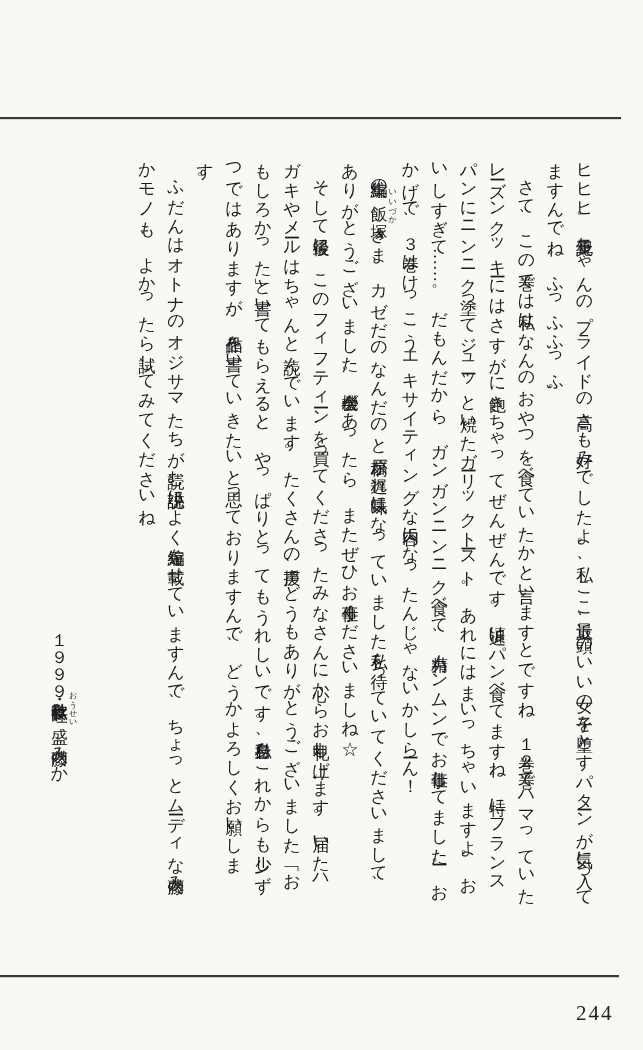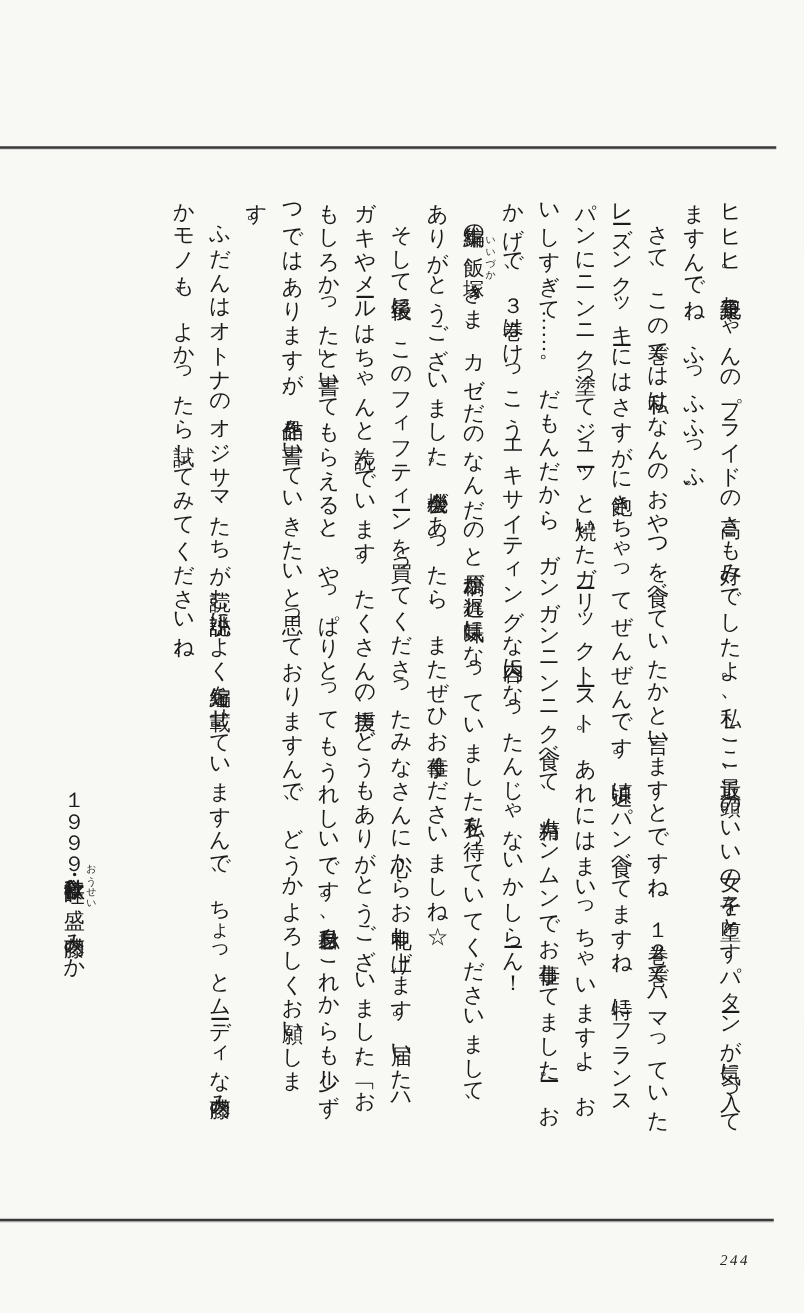--- a/index.html
+++ b/index.html
@@ -38,22 +38,21 @@
     padding-inline-start: 471px;
   }
   ruby rt {
     font-size: 8px;
     letter-spacing: 0;
     color: #2a2a2a;
   }
   .page-number {
     position: absolute;
     left: 576px; top: 1001px;
-    font-size: 12px;
-    font-style: italic;
+    font-size: 21px;
     letter-spacing: 2px;
     color: #222;
   }
 </style>
 </head>
 <body>
 
 <div class="page">
   <div class="rule rule-top"></div>
   <div class="text-area">

